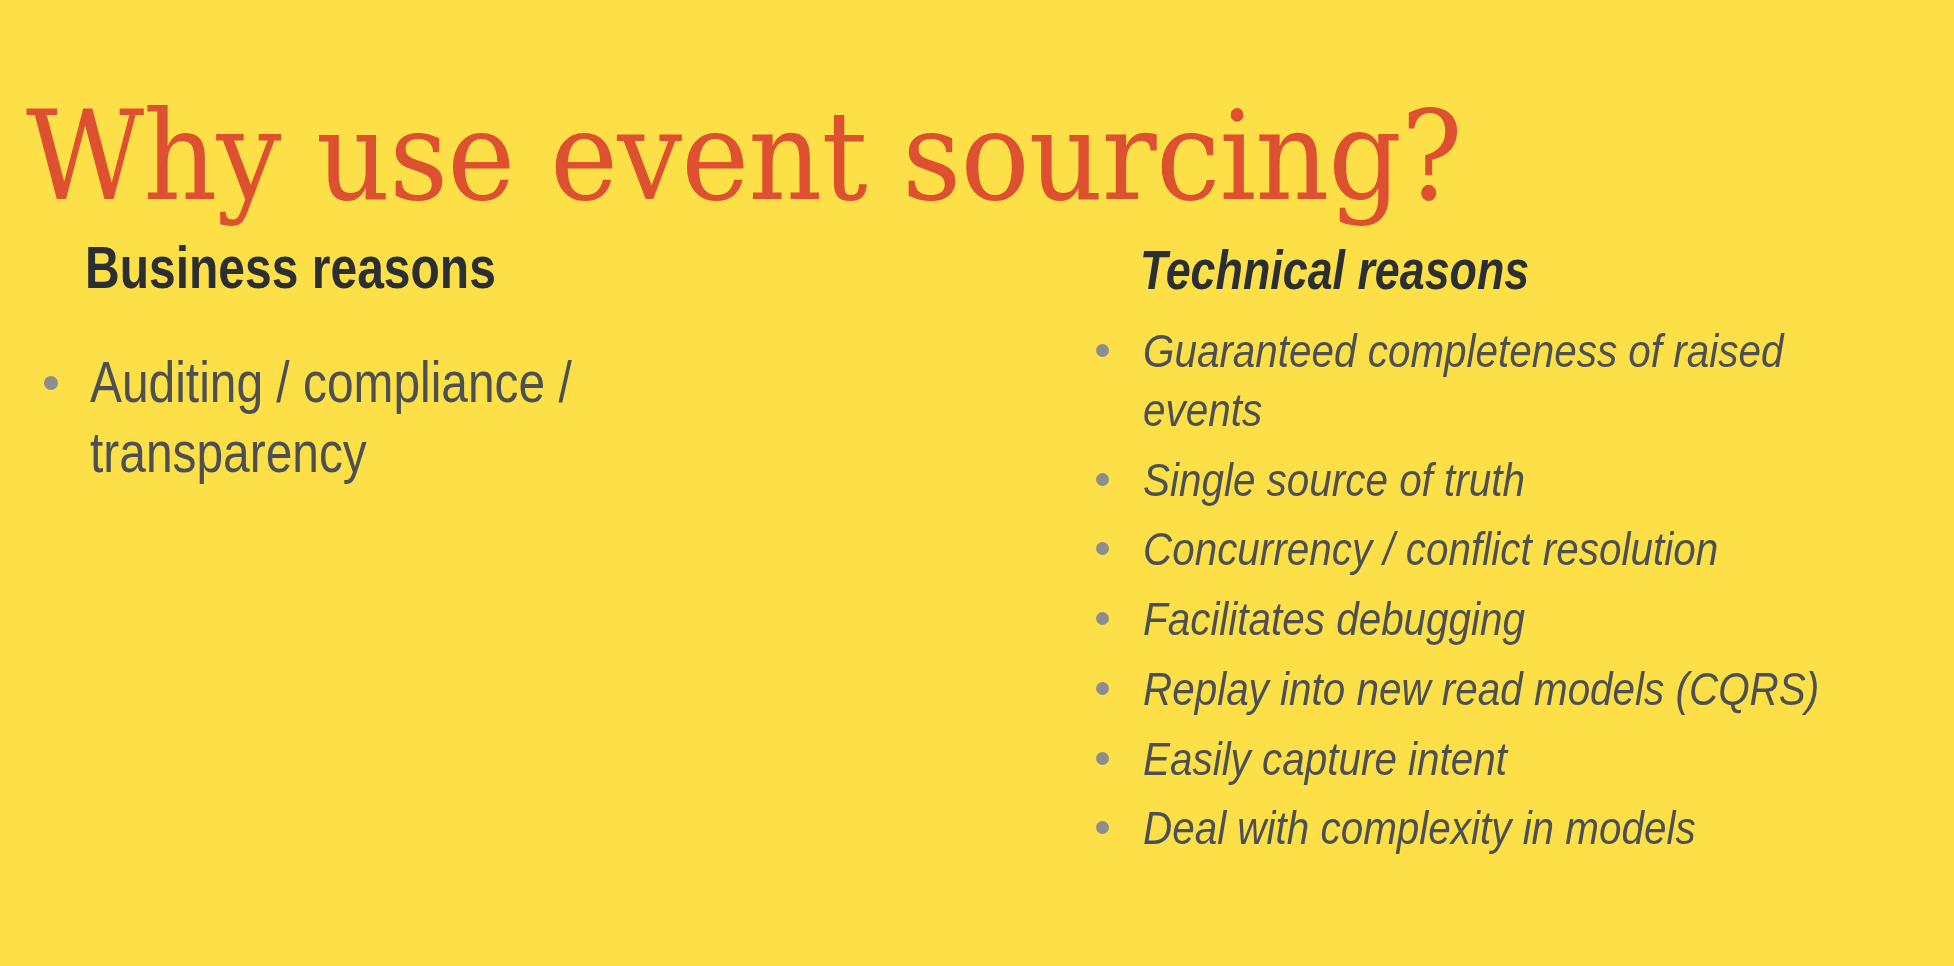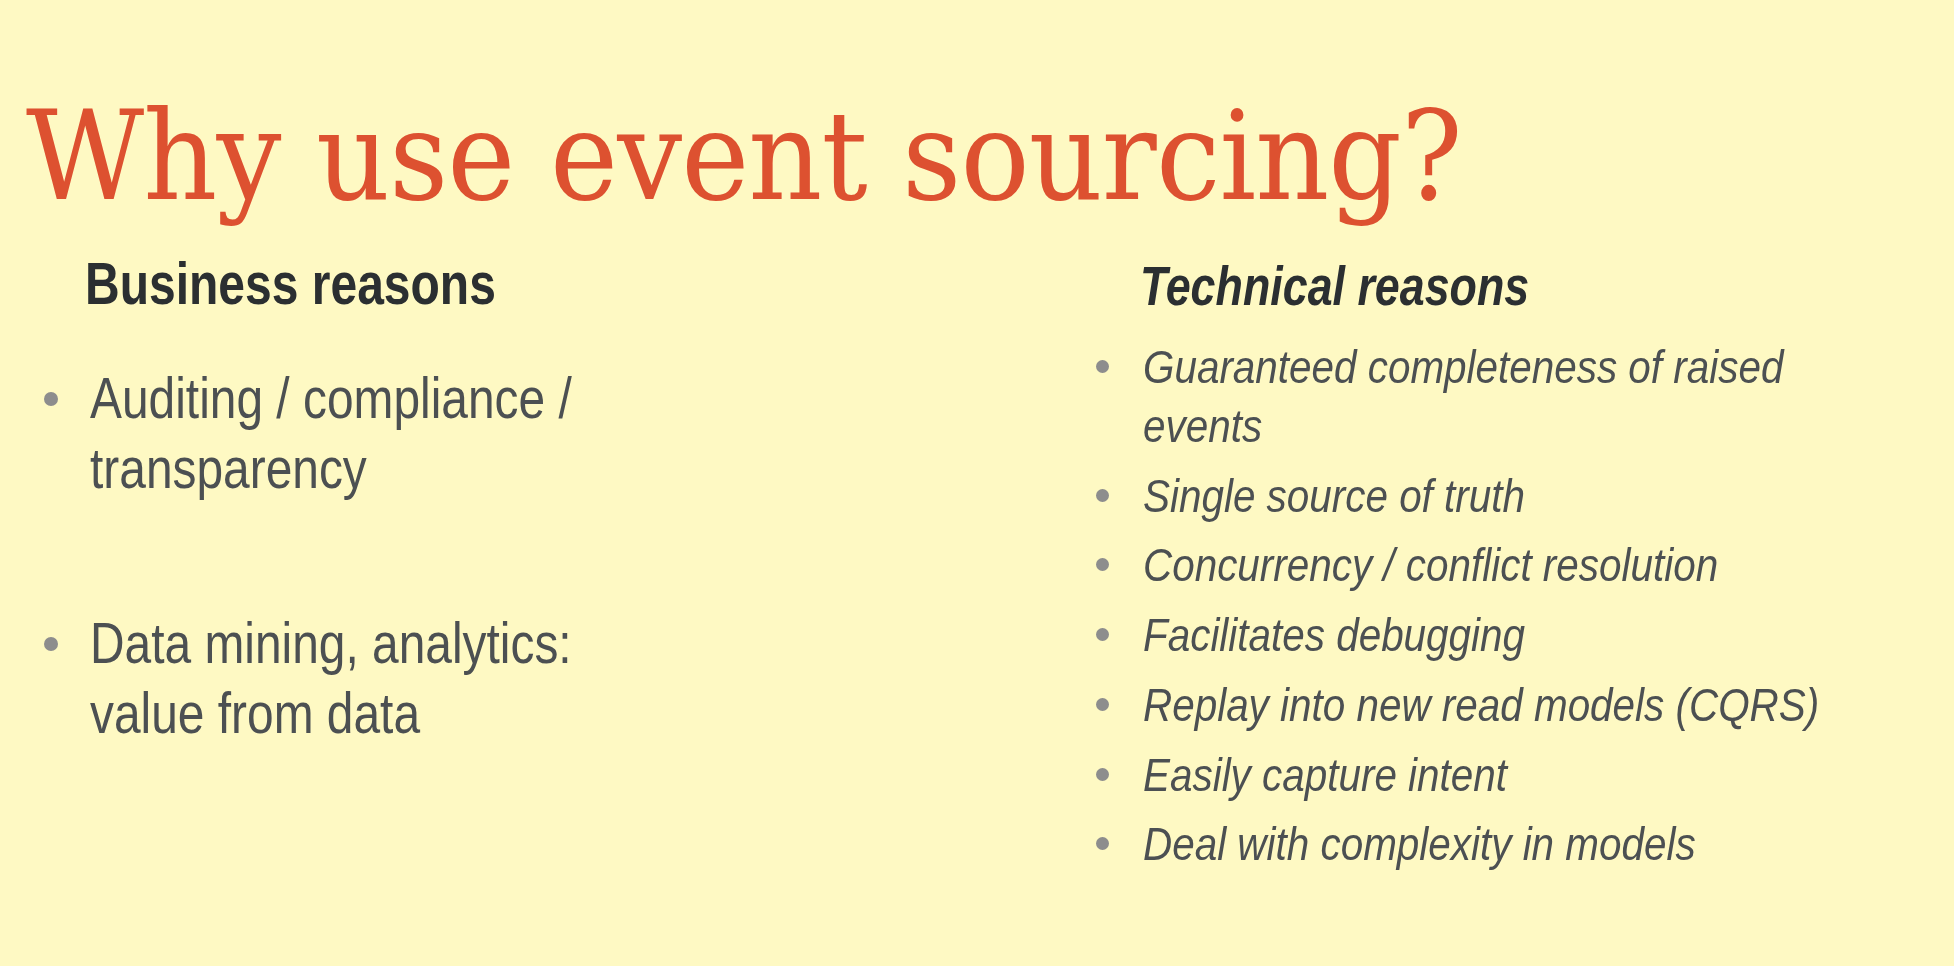--- a/index.html
+++ b/index.html
@@ -11,21 +11,21 @@
     width: 1954px;
     height: 966px;
     background: #eaeaea;
     font-family: "Liberation Sans", sans-serif;
     overflow: hidden;
   }
   .slide {
     position: relative;
     width: 1954px;
     height: 966px;
-    background: #fef9c3;
+    background: #fde047;
     box-sizing: border-box;
   }
 
   
   .slide-title {
     position: absolute;
     left: 26px;
     top: 2px;
     font-family: "DejaVu Serif", "Liberation Serif", serif;
     font-size: 123px;
@@ -38,21 +38,20 @@
     transform-origin: left top;
   }
 
   
   .columns {
     position: absolute;
     left: 0;
     top: 0;
     width: 1954px;
     height: 922px;
-    margin-top: 16px;
   }
   .col {
     position: absolute;
     top: 0;
   }
   .col-business {
     left: 40px;
     width: 840px;
   }
   .col-technical {
@@ -175,27 +174,20 @@
     <div class="col col-business">
       <div class="col-heading">Business reasons</div>
       <ul class="bullets">
         <li class="bullet-item">
           <span class="bullet-dot"></span>
           <span class="bullet-text">
             <span class="nowrapline">Auditing / compliance /</span>
             <span class="nowrapline">transparency</span>
           </span>
         </li>
-        <li class="bullet-item">
-          <span class="bullet-dot"></span>
-          <span class="bullet-text">
-            <span class="nowrapline">Data mining, analytics:</span>
-            <span class="nowrapline">value from data</span>
-          </span>
-        </li>
       </ul>
     </div>
 
     <div class="col col-technical">
       <div class="col-heading">Technical reasons</div>
       <ul class="bullets">
         <li class="bullet-item">
           <span class="bullet-dot"></span>
           <span class="bullet-text">
             <span class="nowrapline">Guaranteed completeness of raised</span>

